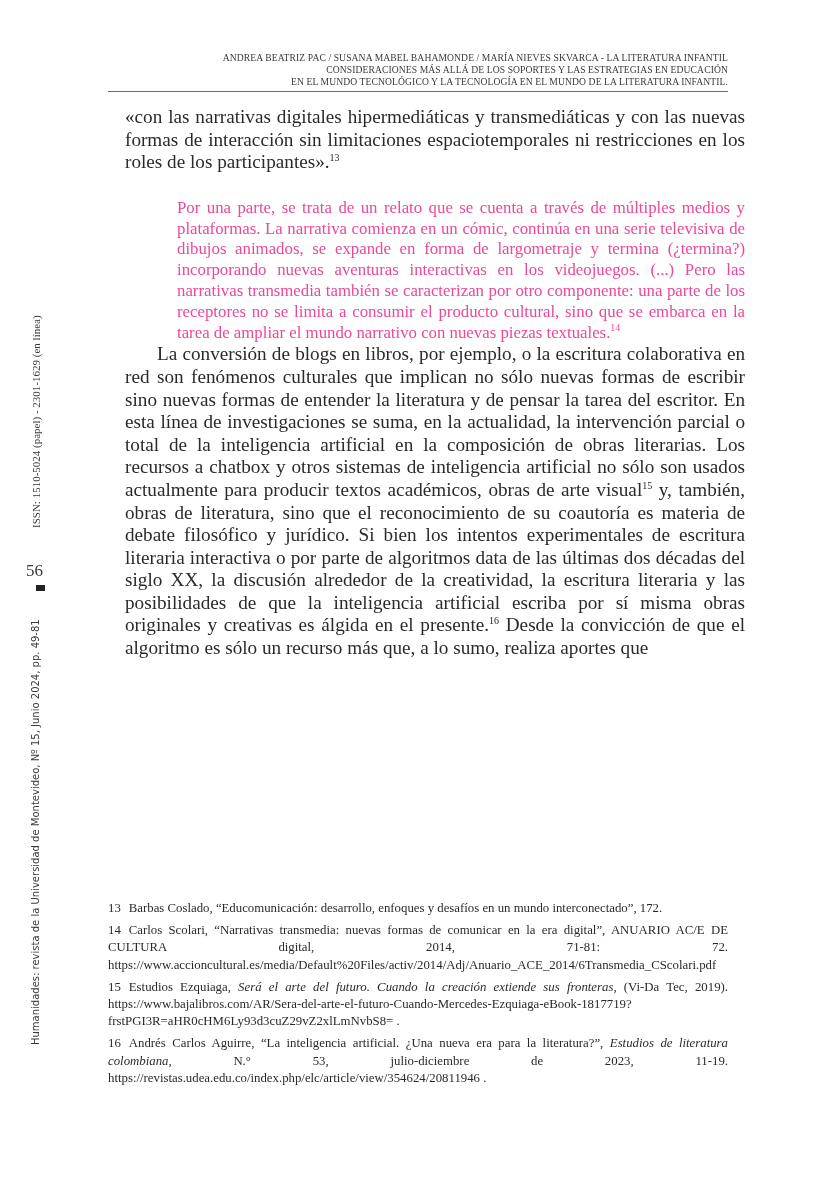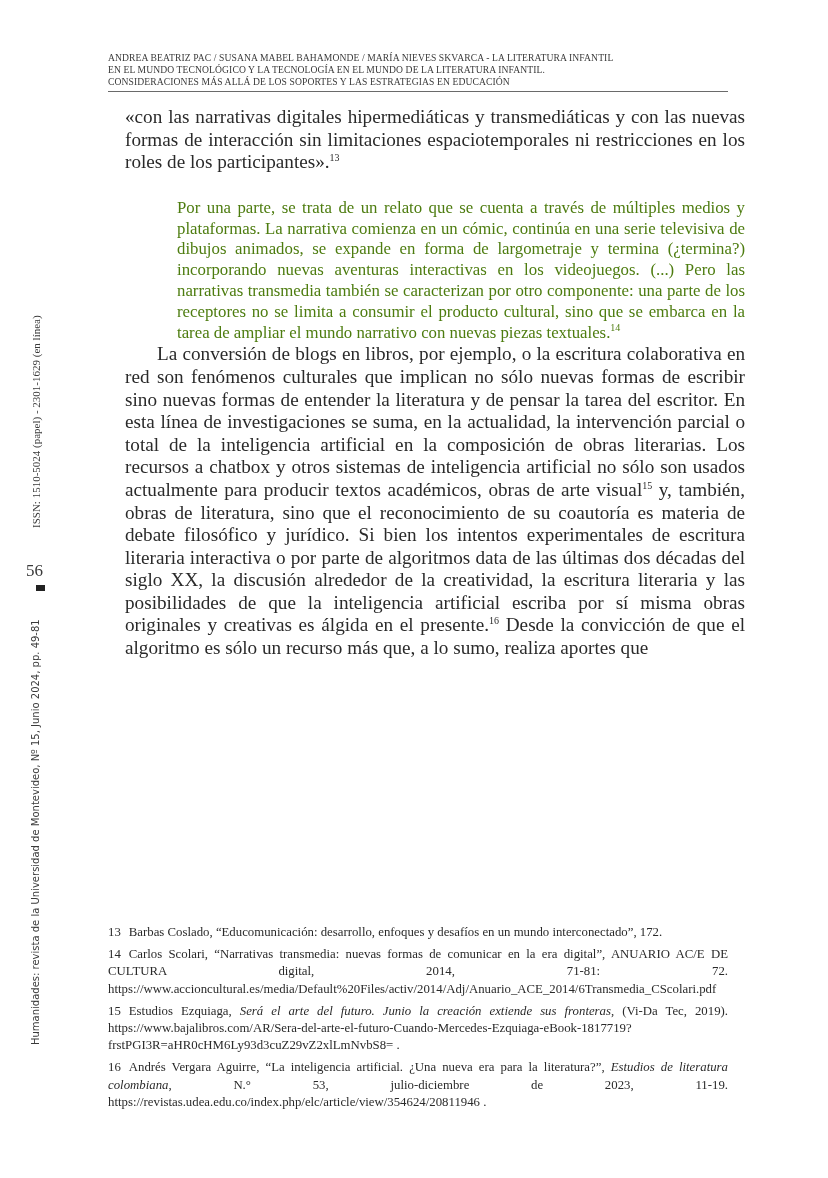--- a/index.html
+++ b/index.html
@@ -13,21 +13,21 @@
       position: relative;
       overflow: hidden;
       font-family: "Liberation Serif", "DejaVu Serif", serif;
       color: #2a2a2a;
     }
     .header {
       position: absolute;
       left: 108px;
       top: 52px;
       width: 620px;
-      text-align: left;
+      text-align: right;
       font-size: 9.6px;
       line-height: 12px;
       letter-spacing: 0.1px;
       color: #3a3a3a;
       text-transform: uppercase;
     }
     .header-rule {
       position: absolute;
       left: 108px;
       top: 91px;
@@ -50,32 +50,32 @@
     }
     .p.indent { text-indent: 32px; }
     .p1 { margin-top: 0; }
     .p2 { margin-top: 14px; }
     .quote {
       margin: 24px 0 0 52px;
       width: 568px;
       font-size: 16.8px;
       line-height: 20.8px;
       text-align: justify;
-      color: #4d7c0f;
+      color: #ec4899;
     }
     .p3 { }
     sup {
       font-size: 10px;
       line-height: 0;
       vertical-align: 7px;
     }
     .footnotes {
       position: absolute;
       left: 108px;
-      top: 924px;
+      top: 900px;
       width: 620px;
       font-size: 12.8px;
       line-height: 17.2px;
       color: #2a2a2a;
     }
     .fn {
       margin: 0 0 5px 0;
       text-align: justify;
       word-break: break-word;
     }
@@ -124,37 +124,37 @@
       color: #3a3a3a;
       white-space: nowrap;
       text-align: left;
     }
   </style>
 </head>
 <body>
 
 <div class="header">
   <div>ANDREA BEATRIZ PAC / SUSANA MABEL BAHAMONDE  / MARÍA NIEVES SKVARCA - LA LITERATURA INFANTIL</div>
+  <div>CONSIDERACIONES MÁS ALLÁ DE LOS SOPORTES Y LAS ESTRATEGIAS EN EDUCACIÓN</div>
   <div>EN EL MUNDO TECNOLÓGICO Y LA TECNOLOGÍA EN EL MUNDO DE LA LITERATURA INFANTIL.</div>
-  <div>CONSIDERACIONES MÁS ALLÁ DE LOS SOPORTES Y LAS ESTRATEGIAS EN EDUCACIÓN</div>
 </div>
 <div class="header-rule"></div>
 
 <div class="side-issn">ISSN: 1510-5024 (papel) - 2301-1629 (en línea)</div>
 <div class="page-number">56</div>
 <div class="page-bar"></div>
 <div class="side-journal">Humanidades: revista de la Universidad de Montevideo, Nº 15, Junio 2024, pp. 49-81</div>
 
 <div class="main">
   <p class="p p1"><span>«con las narrativas digitales hipermediáticas y transmediáticas y con las nuevas formas de interacción sin limitaciones espaciotemporales ni restricciones en los roles de los participantes».</span><sup>13</sup></p>
 
 
   <div class="quote"><span>Por una parte, se trata de un relato que se cuenta a través de múltiples medios y plataformas. La narrativa comienza en un cómic, continúa en una serie televisiva de dibujos animados, se expande en forma de largometraje y termina (¿termina?) incorporando nuevas aventuras interactivas en los videojuegos. (...) Pero las narrativas transmedia también se caracterizan por otro componente: una parte de los receptores no se limita a consumir el producto cultural, sino que se embarca en la tarea de ampliar el mundo narrativo con nuevas piezas textuales.</span><sup>14</sup></div>
 
   <p class="p indent p3"><span>La conversión de blogs en libros, por ejemplo, o la escritura colaborativa en red son fenómenos culturales que implican no sólo nuevas formas de escribir sino nuevas formas de entender la literatura y de pensar la tarea del escritor. En esta línea de investigaciones se suma, en la actualidad, la intervención parcial o total de la inteligencia artificial en la composición de obras literarias. Los recursos a chatbox y otros sistemas de inteligencia artificial no sólo son usados actualmente para producir textos académicos, obras de arte visual</span><sup>15</sup><span> y, también, obras de literatura, sino que el reconocimiento de su coautoría es materia de debate filosófico y jurídico. Si bien los intentos experimentales de escritura literaria interactiva o por parte de algoritmos data de las últimas dos décadas del siglo XX, la discusión alrededor de la creatividad, la escritura literaria y las posibilidades de que la inteligencia artificial escriba por sí misma obras originales y creativas es álgida en el presente.</span><sup>16</sup><span> Desde la convicción de que el algoritmo es sólo un recurso más que, a lo sumo, realiza aportes que</span></p>
 </div>
 
 <div class="footnotes">
   <p class="fn"><span class="num">13</span><span>Barbas Coslado, “Educomunicación: desarrollo, enfoques y desafíos en un mundo interconectado”, 172.</span></p>
   <p class="fn"><span class="num">14</span><span>Carlos Scolari, “Narrativas transmedia:   nuevas formas de comunicar   en la era digital”, ANUARIO AC/E DE CULTURA digital, 2014, 71-81: 72. https://www.accioncultural.es/media/Default%20Files/activ/2014/Adj/Anuario_ACE_2014/6Transmedia_CScolari.pdf</span></p>
-  <p class="fn"><span class="num">15</span><span>Estudios Ezquiaga, </span><i>Será el arte del futuro. Junio la creación extiende sus fronteras</i><span>, (Vi-Da Tec, 2019). https://www.bajalibros.com/AR/Sera-del-arte-el-futuro-Cuando-Mercedes-Ezquiaga-eBook-1817719?frstPGI3R=aHR0cHM6Ly93d3cuZ29vZ2xlLmNvbS8= .</span></p>
-  <p class="fn"><span class="num">16</span><span>Andrés Vergara Aguirre, “La inteligencia artificial. ¿Una nueva era para la literatura?”, </span><i>Estudios de literatura colombiana</i><span>, N.° 53, julio-diciembre de 2023, 11-19. https://revistas.udea.edu.co/index.php/elc/article/view/354624/20811946 .</span></p>
+  <p class="fn"><span class="num">15</span><span>Estudios Ezquiaga, </span><i>Será el arte del futuro. Cuando la creación extiende sus fronteras</i><span>, (Vi-Da Tec, 2019). https://www.bajalibros.com/AR/Sera-del-arte-el-futuro-Cuando-Mercedes-Ezquiaga-eBook-1817719?frstPGI3R=aHR0cHM6Ly93d3cuZ29vZ2xlLmNvbS8= .</span></p>
+  <p class="fn"><span class="num">16</span><span>Andrés Carlos Aguirre, “La inteligencia artificial. ¿Una nueva era para la literatura?”, </span><i>Estudios de literatura colombiana</i><span>, N.° 53, julio-diciembre de 2023, 11-19. https://revistas.udea.edu.co/index.php/elc/article/view/354624/20811946 .</span></p>
 </div>
 
 </body></html>

